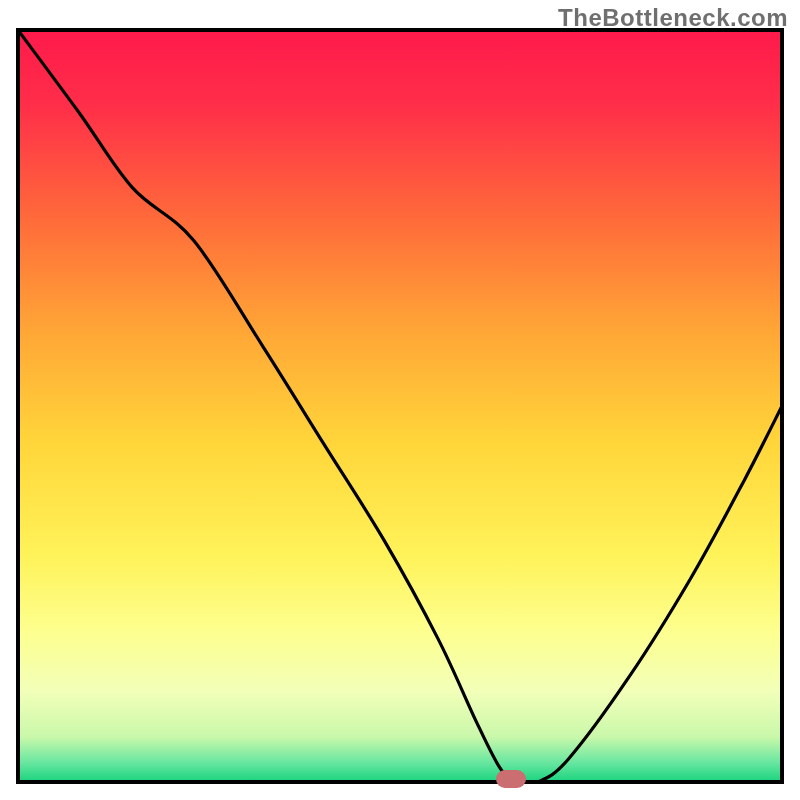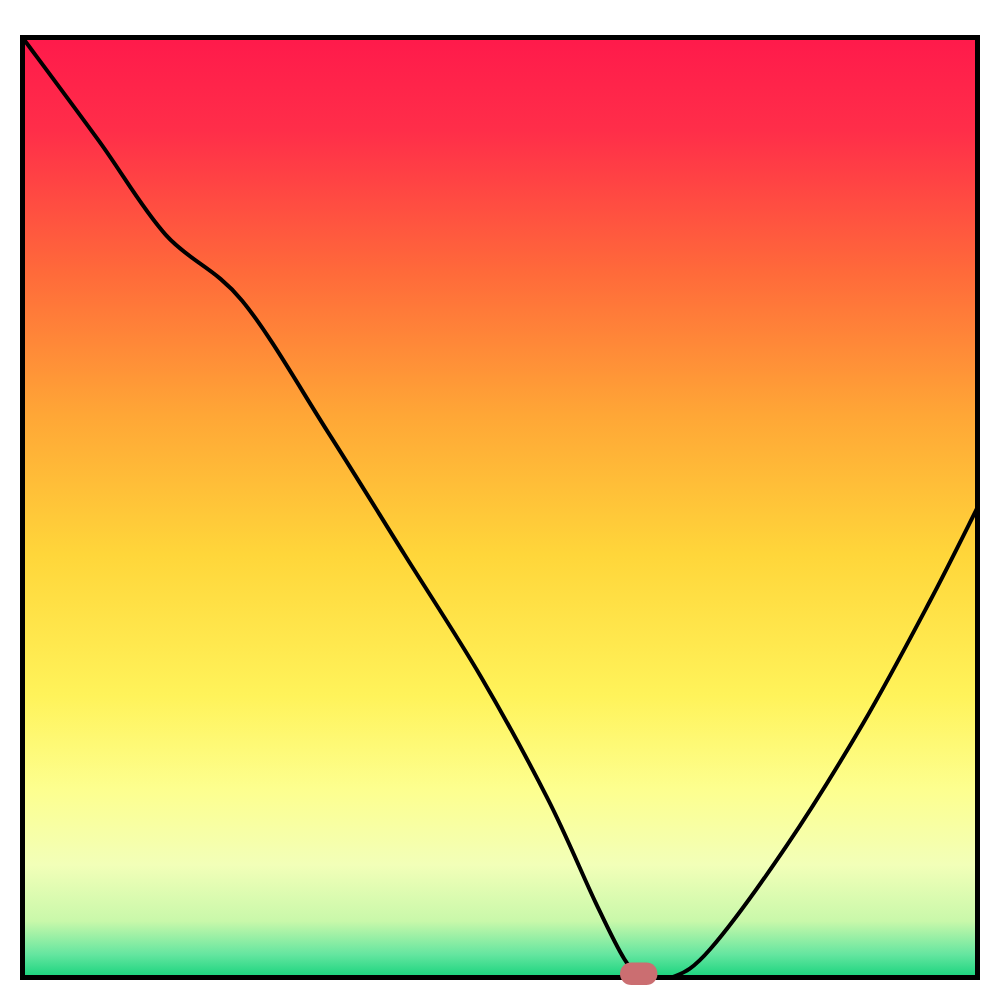--- a/index.html
+++ b/index.html
@@ -65,13 +65,14 @@
 
     <rect id="bgrect" fill="url(#heat)" x="18" y="30" width="764" height="752"></rect>
 
     <path id="curve" fill="none" stroke-width="3.2" stroke-linejoin="round" stroke-linecap="round" clip-path="url(#plotclip)" d="M 18 30 C 28.186666666666667 43.78666666666666, 60.02000000000001 86.39999999999999, 79.12 112.71999999999998 C 98.22 139.03999999999996, 113.5 166.6133333333333, 132.6 187.91999999999996 C 151.7 209.22666666666663, 172.07333333333332 214.24, 193.72 240.56000000000003 C 215.36666666666667 266.88000000000005, 240.83333333333334 312.00000000000006, 262.48 345.84000000000003 C 284.12666666666667 379.68, 303.2266666666667 411.0133333333334, 323.6 443.6 C 343.97333333333336 476.18666666666667, 365.61999999999995 508.77333333333326, 384.71999999999997 541.3599999999999 C 403.82 573.9466666666666, 422.9200000000001 609.04, 438.20000000000005 639.12 C 453.48 669.2, 466.2133333333333 700.5333333333333, 476.4 721.84 C 486.58666666666664 743.1466666666668, 492.9533333333333 756.9333333333334, 499.32 766.96 C 505.68666666666667 776.9866666666667, 508.23333333333335 779.4933333333333, 514.6 782 C 520.9666666666667 784.5066666666667, 528.6066666666667 785.76, 537.52 782 C 546.4333333333333 778.24, 552.8 776.9866666666666, 568.0799999999999 759.4399999999999 C 583.3599999999999 741.8933333333333, 608.8266666666667 706.8, 629.2 676.72 C 649.5733333333334 646.6400000000001, 671.22 611.5466666666667, 690.32 578.96 C 709.4200000000001 546.3733333333333, 728.52 510.02666666666664, 743.8 481.2 C 759.0799999999999 452.37333333333333, 775.6333333333333 418.5333333333333, 782 406" stroke="#000000"></path>
 
     <rect id="border" fill="none" stroke-width="4" x="18" y="30" width="764" height="752" stroke="#000000"></rect>
   </svg>
 
   <div id="marker" class="marker" style="left: 495.78px; top: 769.992px; background: rgb(203, 110, 113);"></div>
 
+  <div class="attribution">TheBottleneck.com</div>
 </div>
 
 </body></html>

